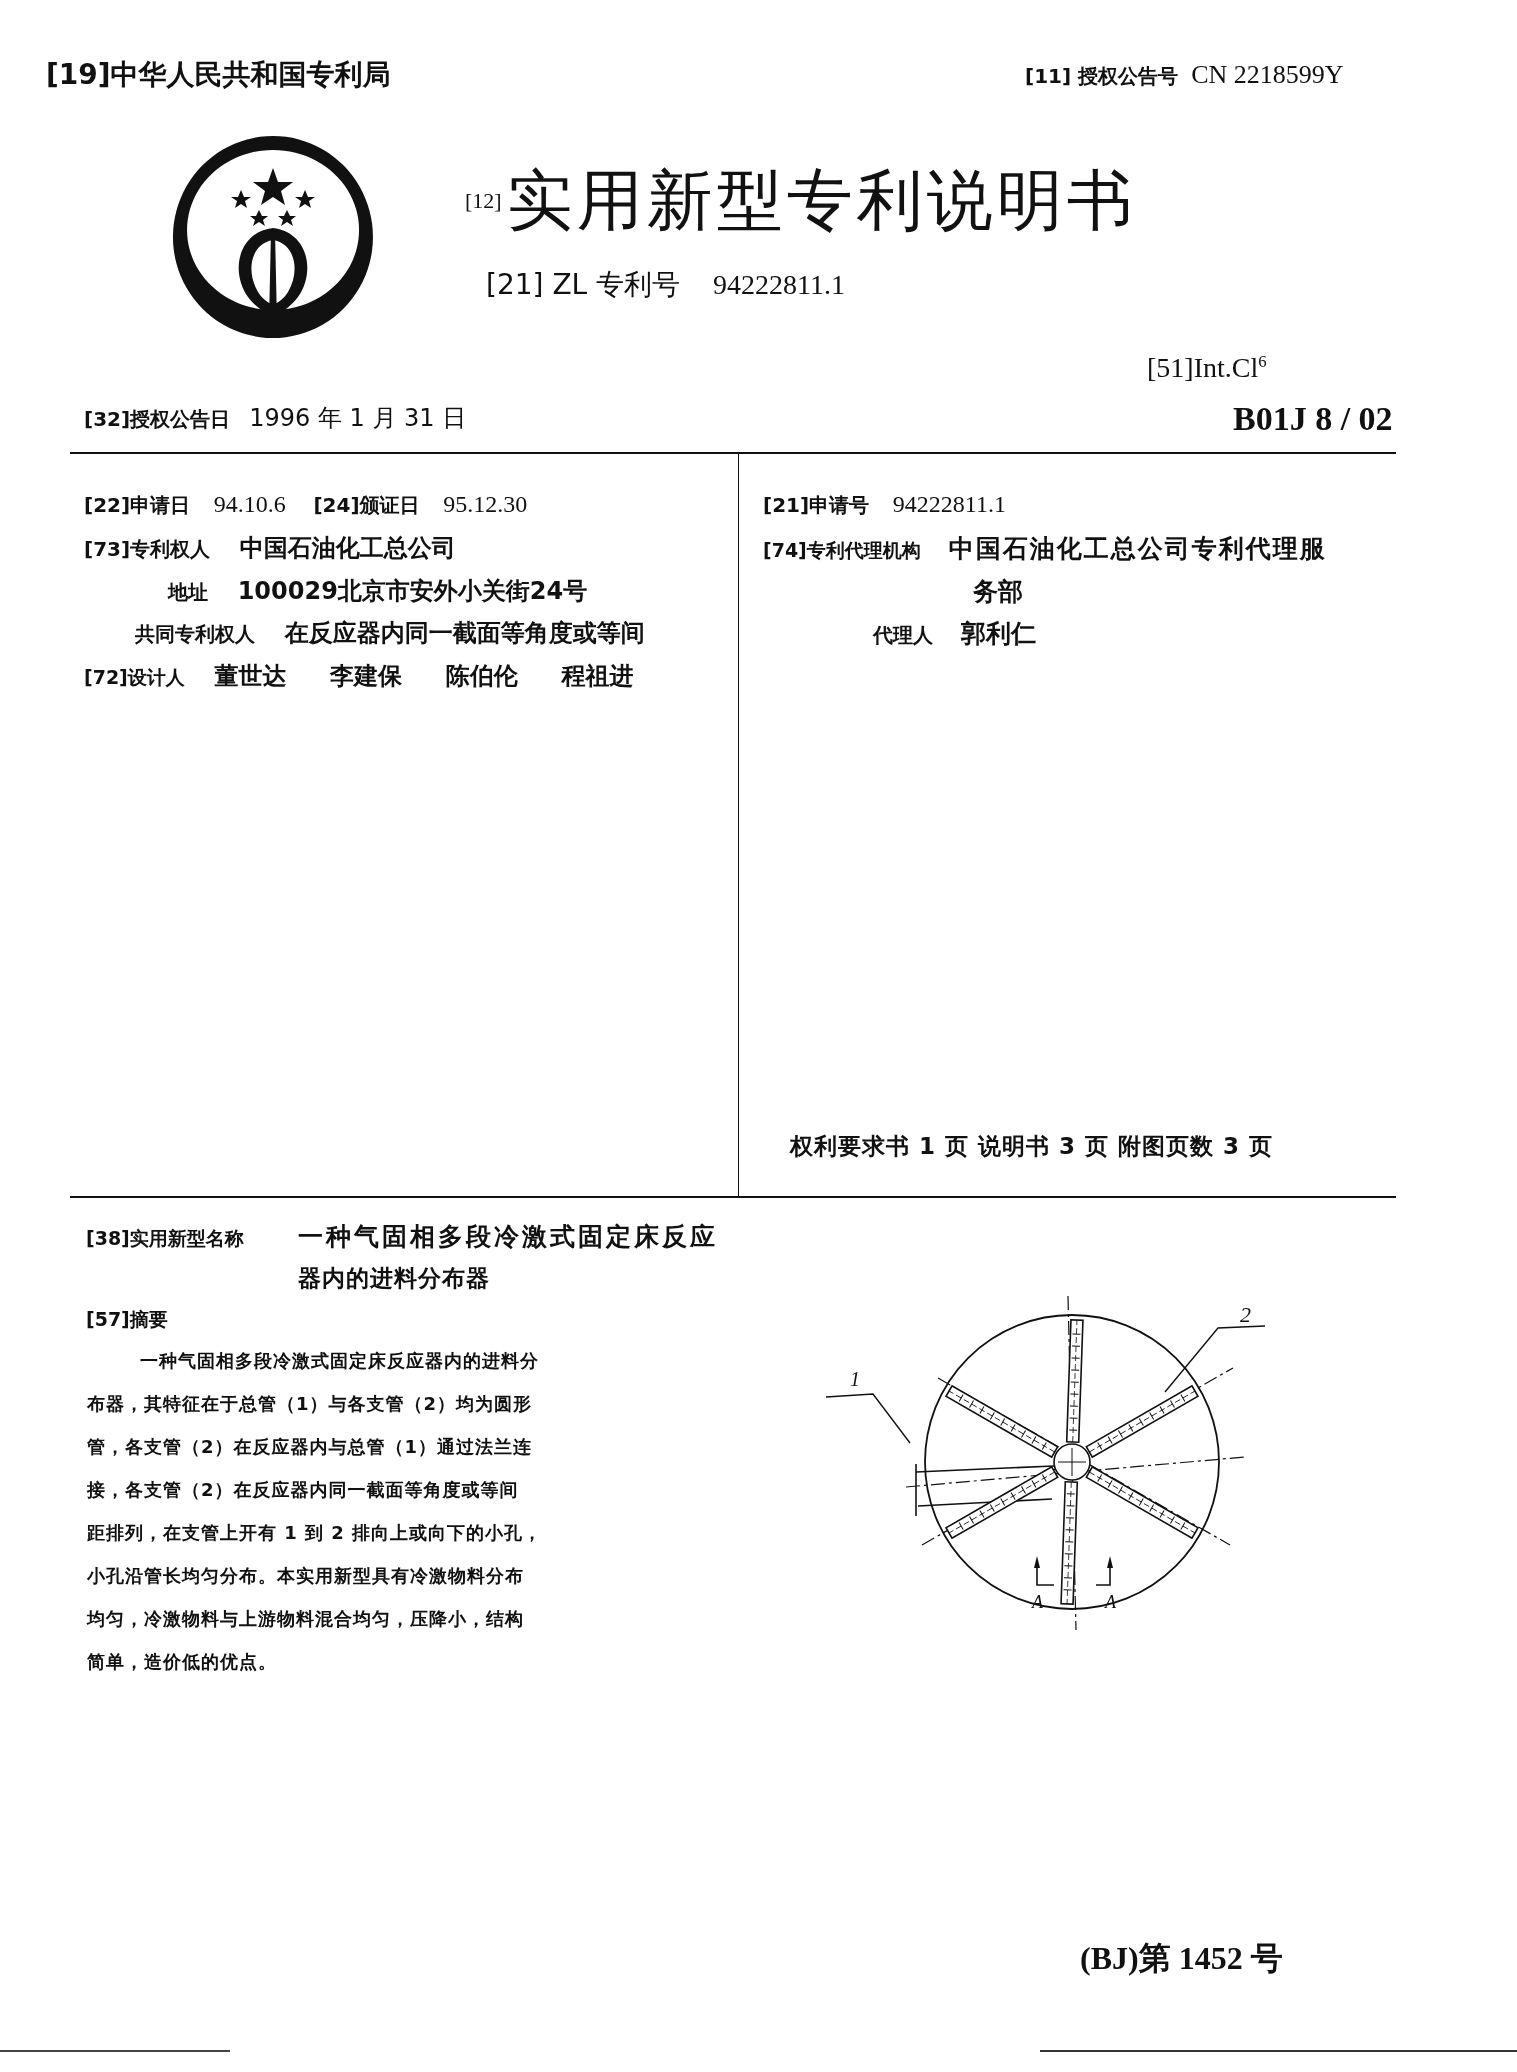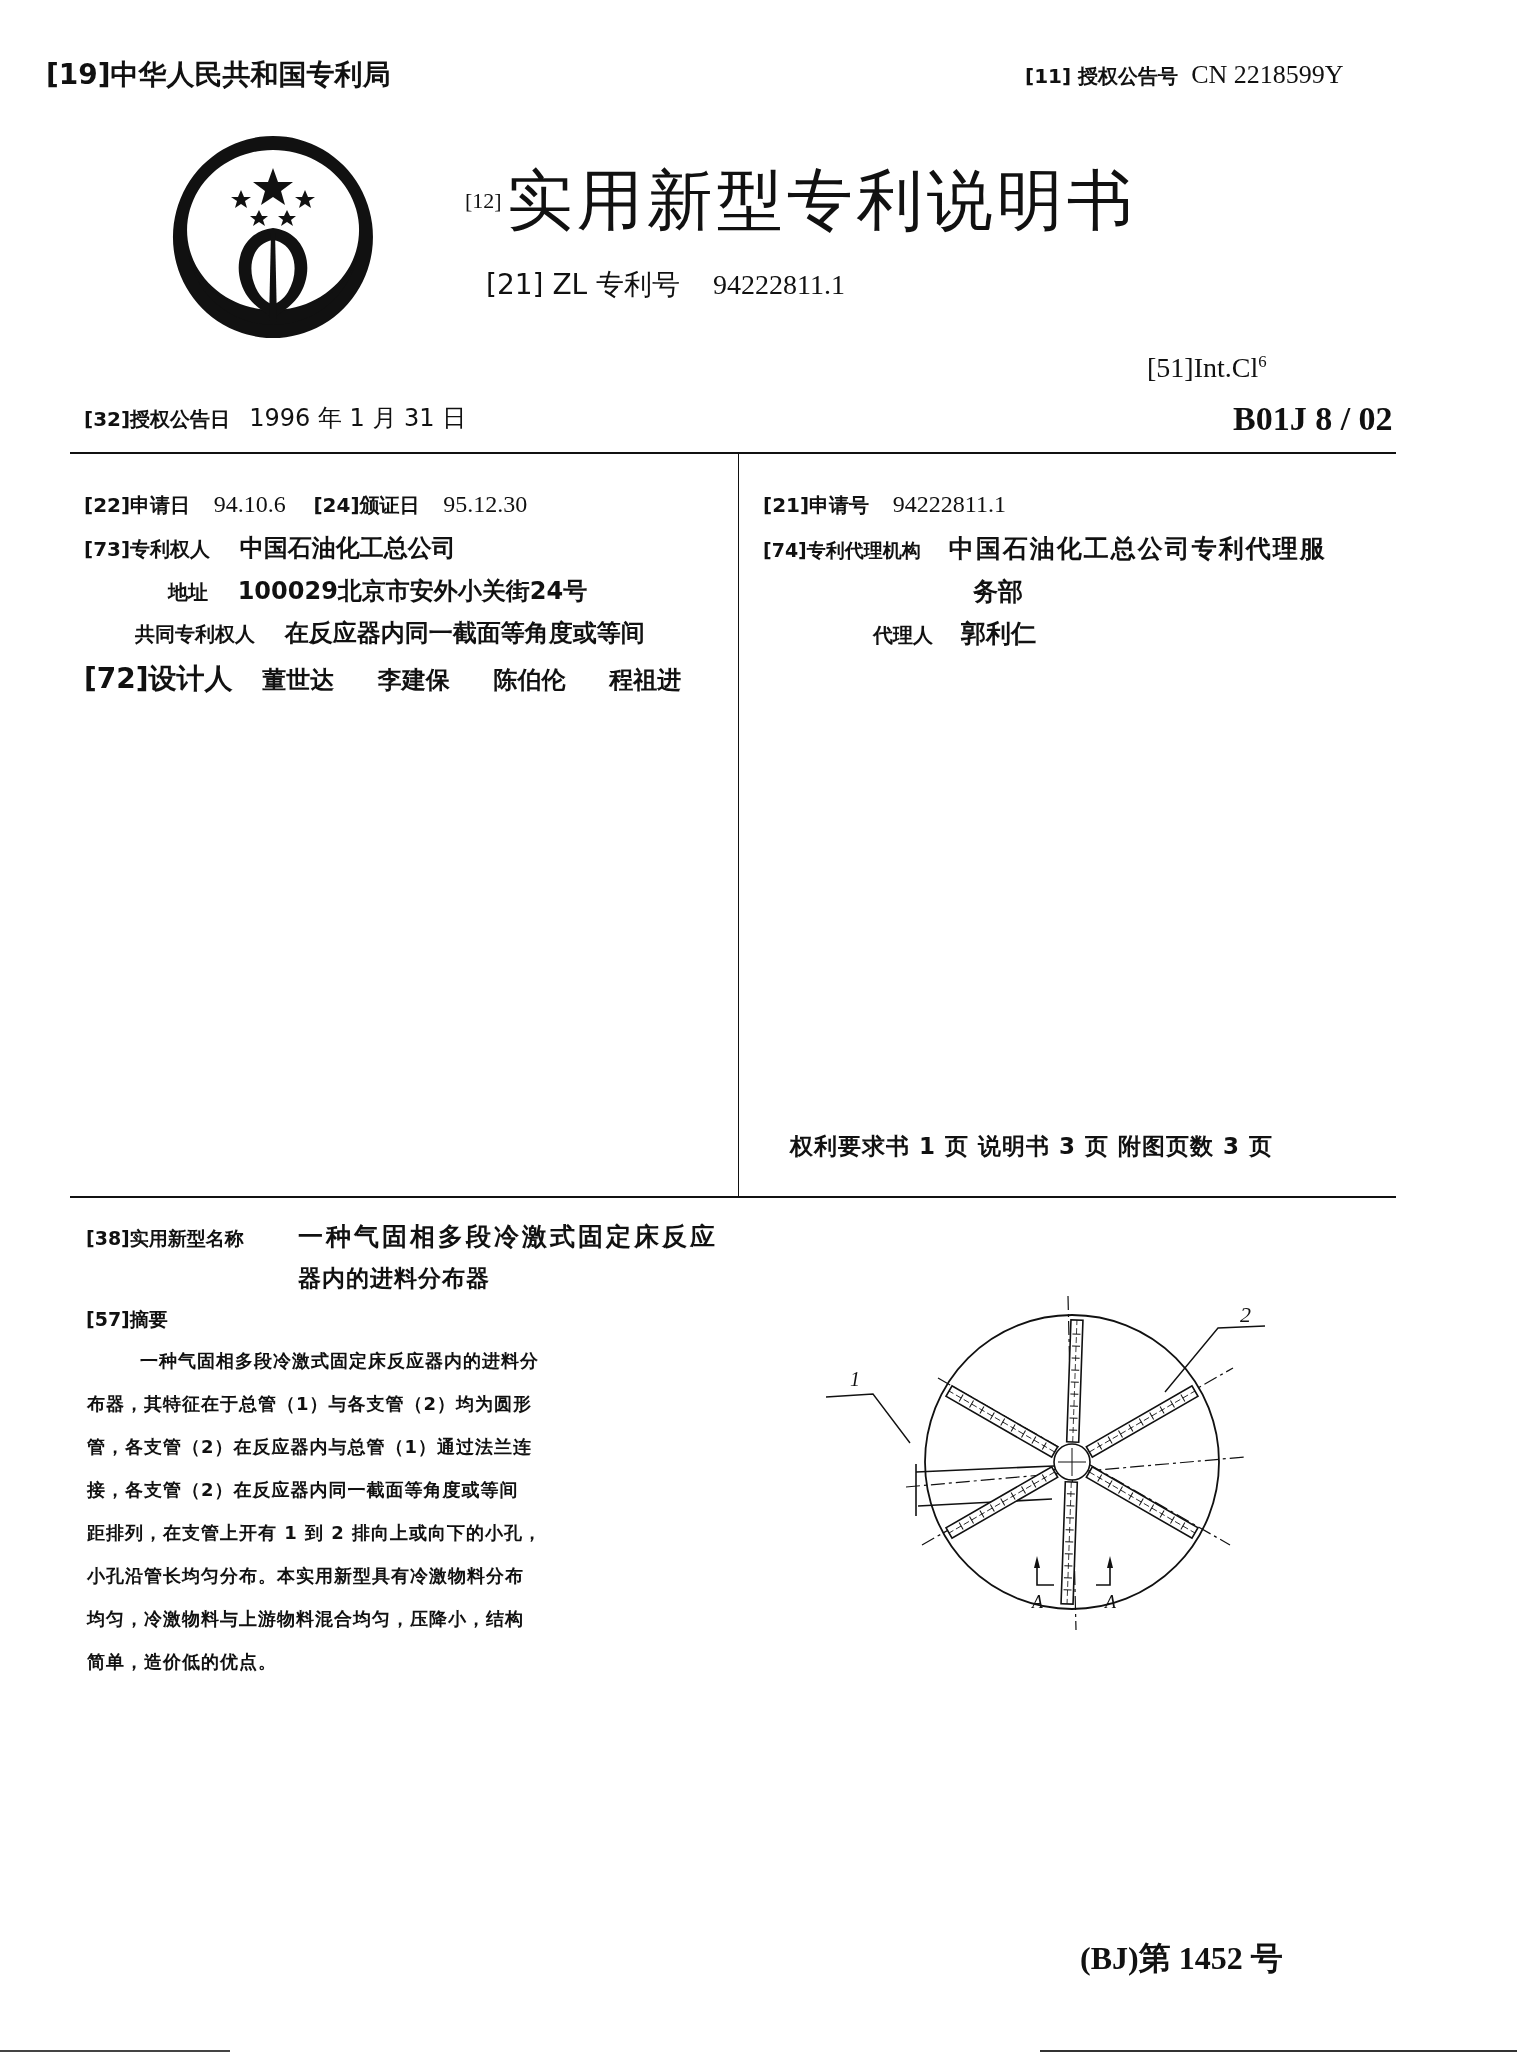--- a/index.html
+++ b/index.html
@@ -78,21 +78,21 @@
 </div>
 <div class="abs sans" style="left:168px; top:575px; font-size:24px;">
   <span class="b" style="font-size:20px;">地址</span>
   <span class="b" style="margin-left:22px;">100029北京市安外小关街24号</span>
 </div>
 <div class="abs sans" style="left:135px; top:617px; font-size:24px;">
   <span class="b" style="font-size:20px;">共同专利权人</span>
   <span class="b" style="margin-left:22px;">在反应器内同一截面等角度或等间</span>
 </div>
 <div class="abs sans" style="left:84px; top:660px; font-size:24px;">
-  <span class="b" style="font-size:28px;">[72]设计人</span>
+  <span class="b" style="font-size:19px;">[72]设计人</span>
   <span class="b" style="margin-left:22px;">董世达</span>
   <span class="b" style="margin-left:36px;">李建保</span>
   <span class="b" style="margin-left:36px;">陈伯伦</span>
   <span class="b" style="margin-left:36px;">程祖进</span>
 </div>
 
 <div class="abs sans" style="left:763px; top:490px; font-size:24px;">
   <span class="b" style="font-size:20px;">[21]申请号</span>
   <span class="serif" style="margin-left:16px;">94222811.1</span>
 </div>

